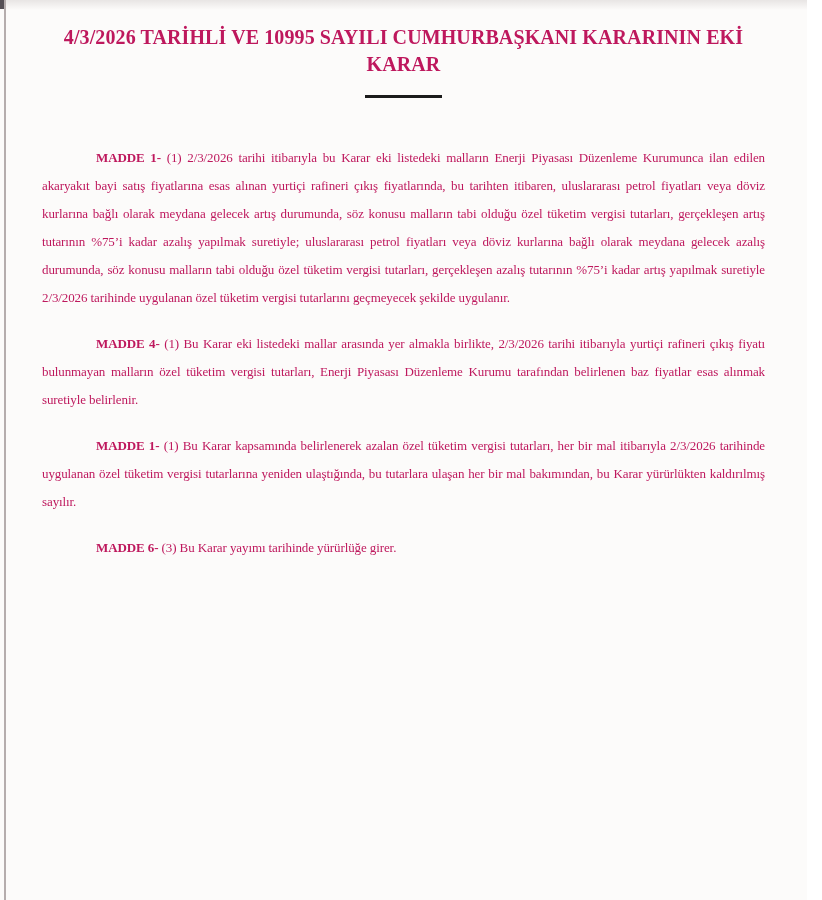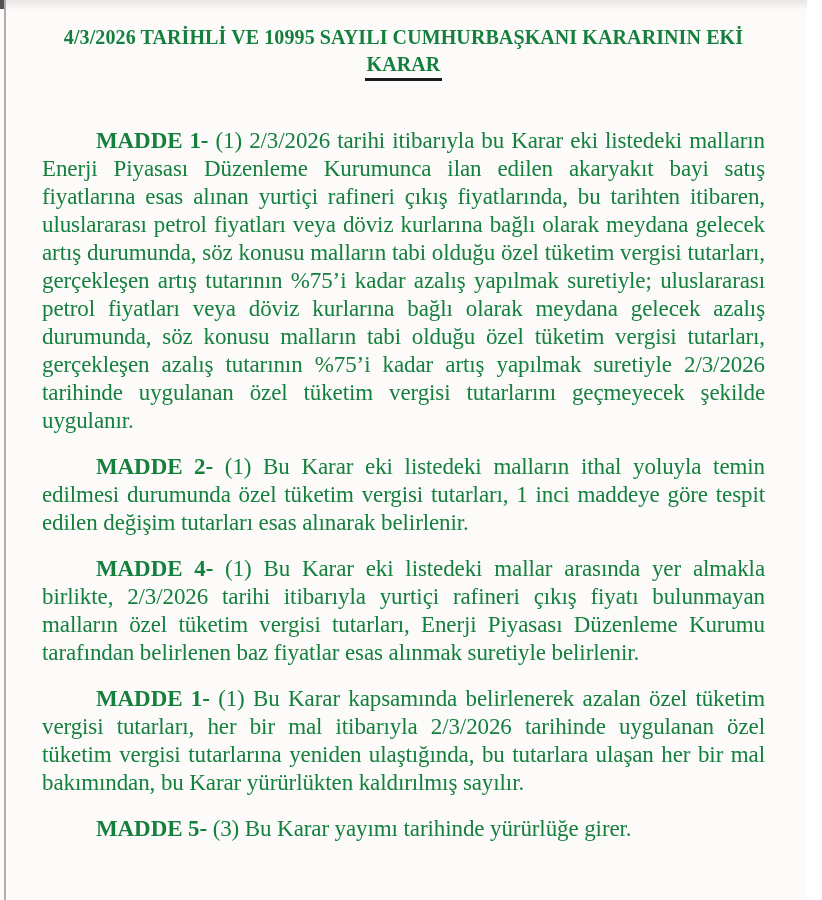--- a/index.html
+++ b/index.html
@@ -6,21 +6,21 @@
     margin: 0;
     padding: 0;
   }
   .page {
     position: relative;
     width: 807px;
     height: 900px;
     background: #fcfbfa;
     overflow: hidden;
     font-family: "Liberation Serif", "DejaVu Serif", serif;
-    color: #15803d;
+    color: #be185d;
   }
   
   .page::before {
     content: "";
     position: absolute;
     left: 0; top: 0; right: 0;
     height: 10px;
     background: linear-gradient(to bottom, #e8e5e4, rgba(232,229,228,0));
     pointer-events: none;
   }
@@ -50,28 +50,28 @@
     text-align: center;
     font-weight: bold;
     font-size: 20px;
     line-height: 26px;
     margin: 0;
     letter-spacing: 0.1px;
   }
   .title .subtitle-line {
     display: inline-block;
     margin-top: 1px;
-    padding: 0 2px 1px 2px;
+    padding: 0 2px 18px 2px;
     border-bottom: 3px solid #1b1b1b;
   }
   .body-text {
     margin-top: 46px;
   }
   .article {
-    font-size: 23px;
+    font-size: 13px;
     line-height: 28px;
     letter-spacing: -0.1px;
     text-align: justify;
     text-indent: 54px;
     margin: 0 0 0 0;
   }
   .article + .article {
     margin-top: 18px;
   }
   .article b {
@@ -92,37 +92,33 @@
       <span class="subtitle-line">KARAR</span>
     </h1>
 
     <div class="body-text">
 
       <p class="article">
         <b>MADDE 1-</b>
         <span>(1) 2/3/2026 tarihi itibarıyla bu Karar eki listedeki malların Enerji Piyasası Düzenleme Kurumunca ilan edilen akaryakıt bayi satış fiyatlarına esas alınan yurtiçi rafineri çıkış fiyatlarında, bu tarihten itibaren, uluslararası petrol fiyatları veya döviz kurlarına bağlı olarak meydana gelecek artış durumunda, söz konusu malların tabi olduğu özel tüketim vergisi tutarları, gerçekleşen artış tutarının %75’i kadar azalış yapılmak suretiyle; uluslararası petrol fiyatları veya döviz kurlarına bağlı olarak meydana gelecek azalış durumunda, söz konusu malların tabi olduğu özel tüketim vergisi tutarları, gerçekleşen azalış tutarının %75’i kadar artış yapılmak suretiyle 2/3/2026 tarihinde uygulanan özel tüketim vergisi tutarlarını geçmeyecek şekilde uygulanır.</span>
       </p>
 
-      <p class="article">
-        <b>MADDE 2-</b>
-        <span>(1) Bu Karar eki listedeki malların ithal yoluyla temin edilmesi durumunda özel tüketim vergisi tutarları, 1 inci maddeye göre tespit edilen değişim tutarları esas alınarak belirlenir.</span>
-      </p>
 
       <p class="article">
         <b>MADDE 4-</b>
         <span>(1) Bu Karar eki listedeki mallar arasında yer almakla birlikte, 2/3/2026 tarihi itibarıyla yurtiçi rafineri çıkış fiyatı bulunmayan malların özel tüketim vergisi tutarları, Enerji Piyasası Düzenleme Kurumu tarafından belirlenen baz fiyatlar esas alınmak suretiyle belirlenir.</span>
       </p>
 
       <p class="article">
         <b>MADDE 1-</b>
         <span>(1) Bu Karar kapsamında belirlenerek azalan özel tüketim vergisi tutarları, her bir mal itibarıyla 2/3/2026 tarihinde uygulanan özel tüketim vergisi tutarlarına yeniden ulaştığında, bu tutarlara ulaşan her bir mal bakımından, bu Karar yürürlükten kaldırılmış sayılır.</span>
       </p>
 
 
       <p class="article">
-        <b>MADDE 5-</b>
+        <b>MADDE 6-</b>
         <span>(3) Bu Karar yayımı tarihinde yürürlüğe girer.</span>
       </p>
 
 
     </div>
   </div>
 </div>
 
 </body></html>

